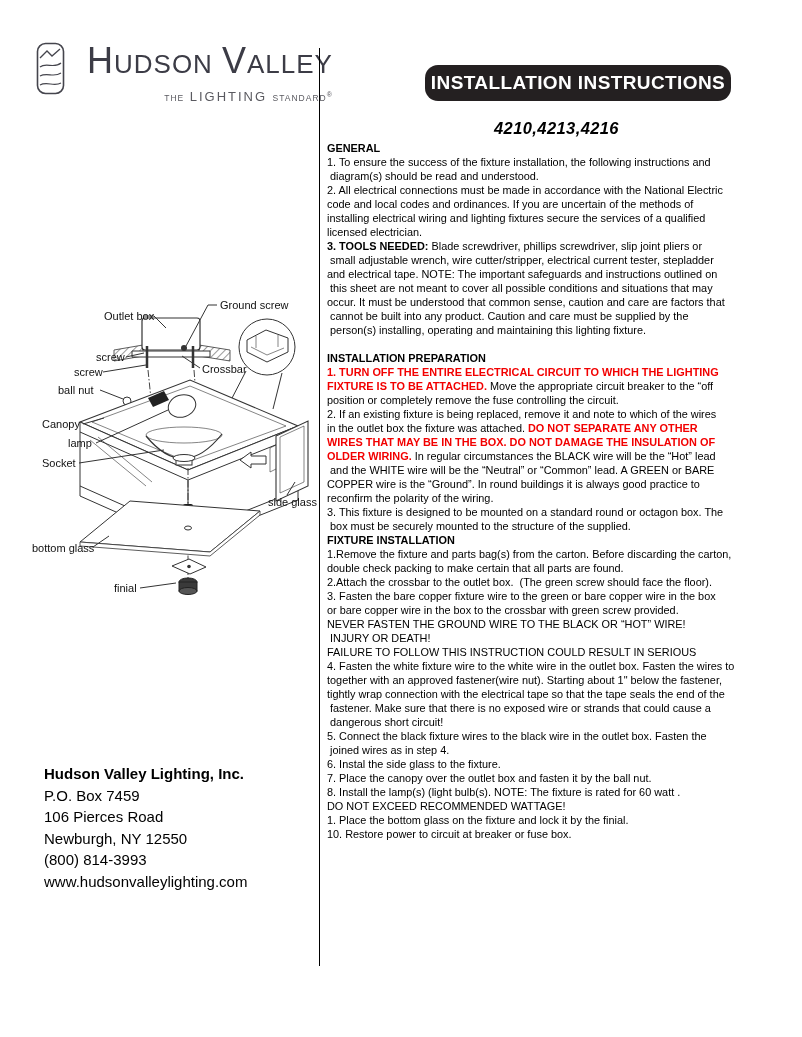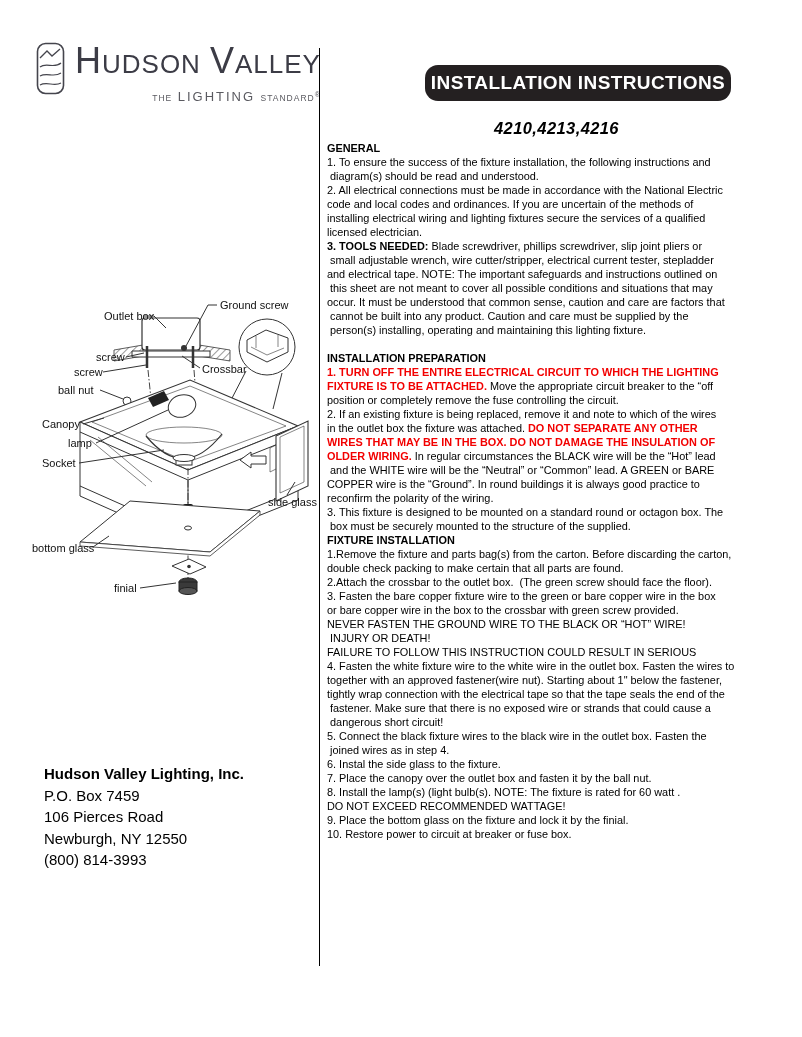--- a/index.html
+++ b/index.html
@@ -4,21 +4,21 @@
 <style>
   html,body { margin:0; padding:0; background:#888; }
   .page {
     position:relative; width:802px; height:1037px; background:#ffffff;
     font-family:"Liberation Sans", sans-serif; color:#000; overflow:hidden;
     margin:0 auto;
   }
   
   .logo { position:absolute; left:36px; top:42px; display:flex; gap:9px; align-items:flex-start; }
   .logo-icon { width:30px; height:53px; flex:0 0 auto; }
-  .wordmark { color:#3c3c46; letter-spacing:1px; line-height:38px; white-space:nowrap; }
+  .wordmark { color:#3c3c46; letter-spacing:1px; line-height:38px; white-space:nowrap;margin-left:12px; }
   .wordmark .lg { font-size:36px; }
   .wordmark .sm { font-size:26px; }
   .wordmark .gap2 { margin-left:9px; }
   .tagline { text-align:right; color:#5a5a60; margin-top:0px; white-space:nowrap; letter-spacing:1px; }
   .tg-sm { font-size:8.5px; letter-spacing:1px; }
   .tg-lg { font-size:13px; letter-spacing:2px; }
   .tg-reg { font-size:7px; vertical-align:4px; }
   
   .vline { position:absolute; left:319px; top:48px; width:1px; height:918px; background:#000; }
   
@@ -114,21 +114,21 @@
       <div class="line"><span>together with an approved fastener(wire nut). Starting about 1" below the fastener,</span></div>
       <div class="line"><span>tightly wrap connection with the electrical tape so that the tape seals the end of the</span></div>
       <div class="line"><span> fastener. Make sure that there is no exposed wire or strands that could cause a</span></div>
       <div class="line"><span> dangerous short circuit!</span></div>
       <div class="line"><span>5. Connect the black fixture wires to the black wire in the outlet box. Fasten the</span></div>
       <div class="line"><span> joined wires as in step 4.</span></div>
       <div class="line"><span>6. Instal the side glass to the fixture.</span></div>
       <div class="line"><span>7. Place the canopy over the outlet box and fasten it by the ball nut.</span></div>
       <div class="line"><span>8. Install the lamp(s) (light bulb(s). NOTE: The fixture is rated for 60 watt .</span></div>
       <div class="line"><span>DO NOT EXCEED RECOMMENDED WATTAGE!</span></div>
-      <div class="line"><span>9. Place the bottom glass on the fixture and lock it by the finial.</span></div>
+      <div class="line"><span>1. Place the bottom glass on the fixture and lock it by the finial.</span></div>
       <div class="line"><span>10. Restore power to circuit at breaker or fuse box.</span></div>
     </div>
 
   <svg class="diagram" viewBox="0 0 292 330">
     <defs>
       <pattern id="hatch" width="5" height="5" patternUnits="userSpaceOnUse" patternTransform="rotate(45)">
         <line x1="0" y1="0" x2="0" y2="5" stroke="#555" stroke-width="1.2"></line>
       </pattern>
     </defs>
 
@@ -230,15 +230,16 @@
     <text x="84" y="302">finial</text>
     <line x1="110" y1="298" x2="146" y2="293" class="dln"></line>
   </svg>
 
   <div class="footer">
     <div class="company">Hudson Valley Lighting, Inc.</div>
     <div>P.O. Box 7459</div>
     <div>106 Pierces Road</div>
     <div>Newburgh, NY 12550</div>
     <div>(800) 814-3993</div>
+    <div>www.hudsonvalleylighting.com</div>
   </div>
 
 </div>
 
 </body></html>

